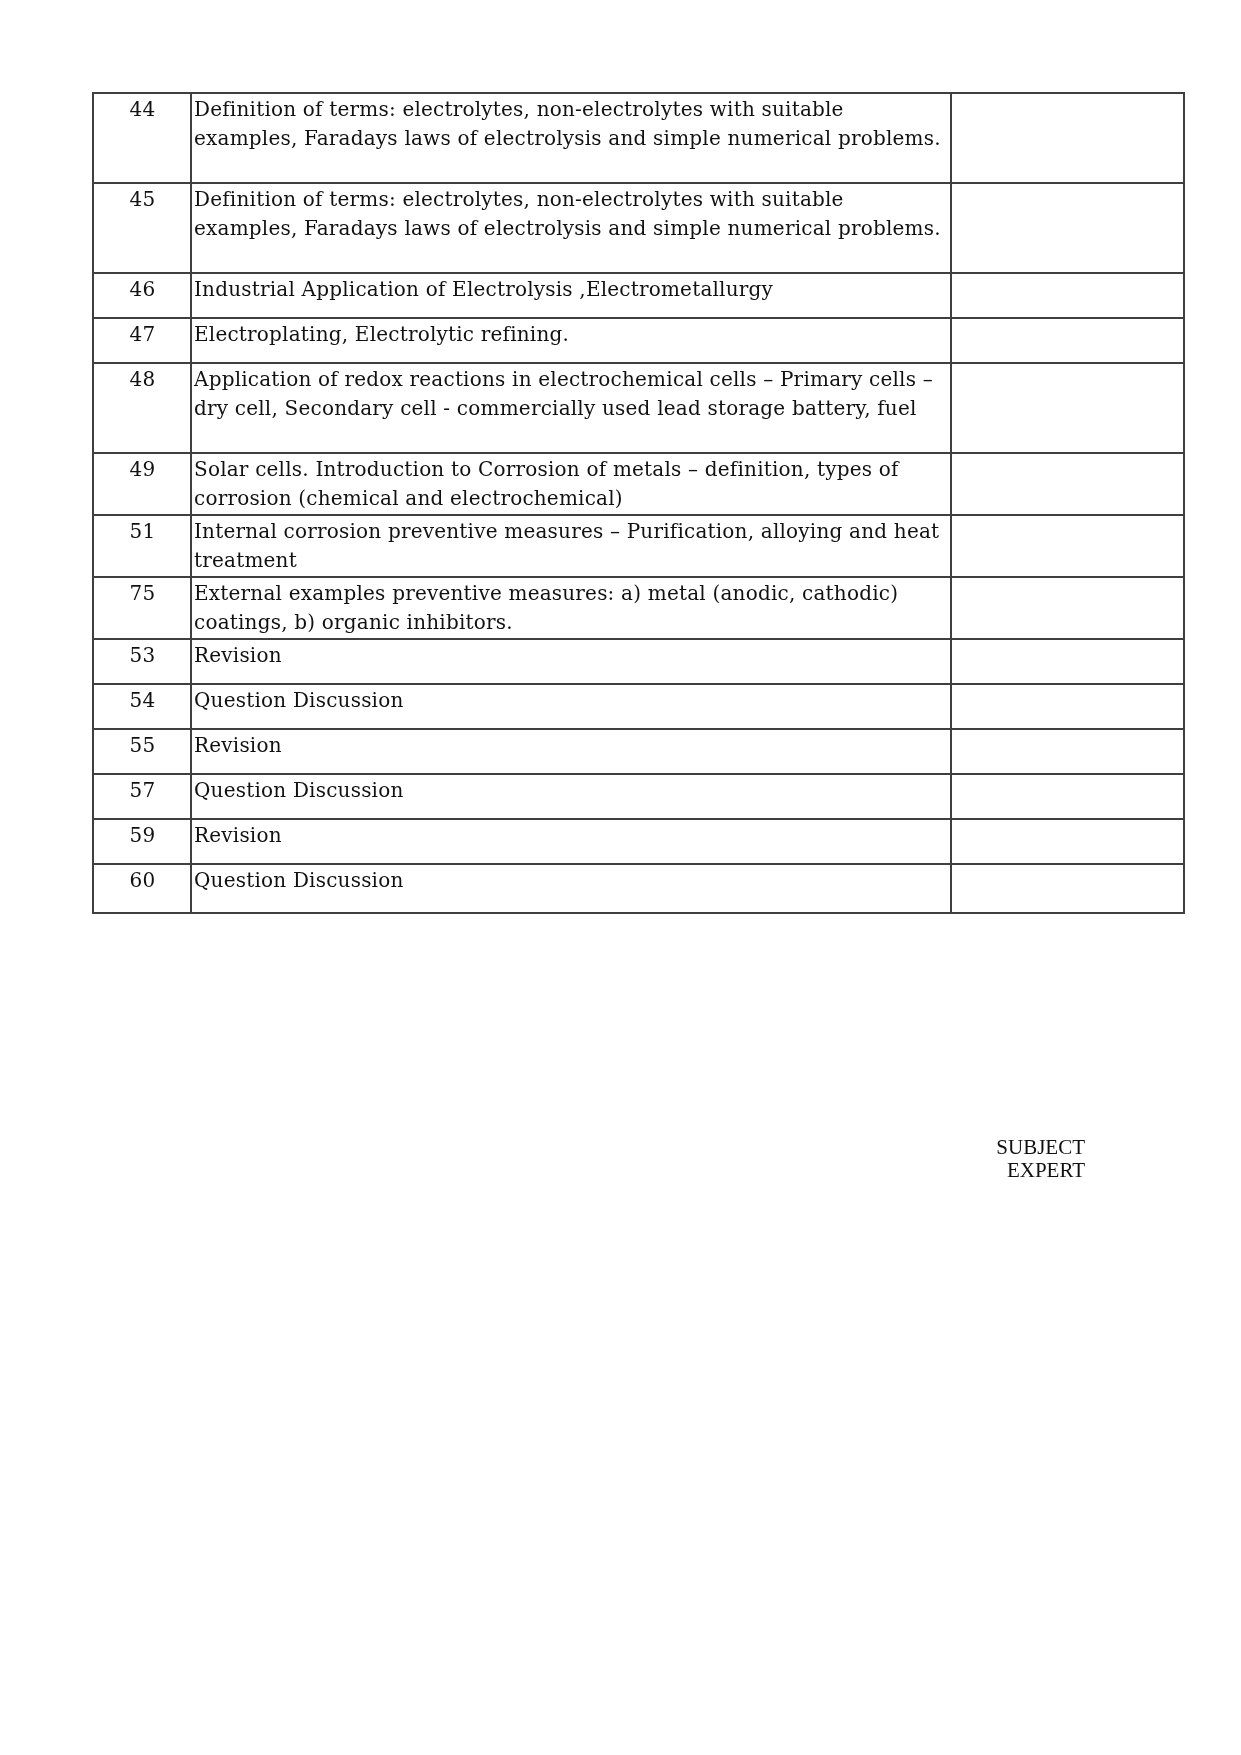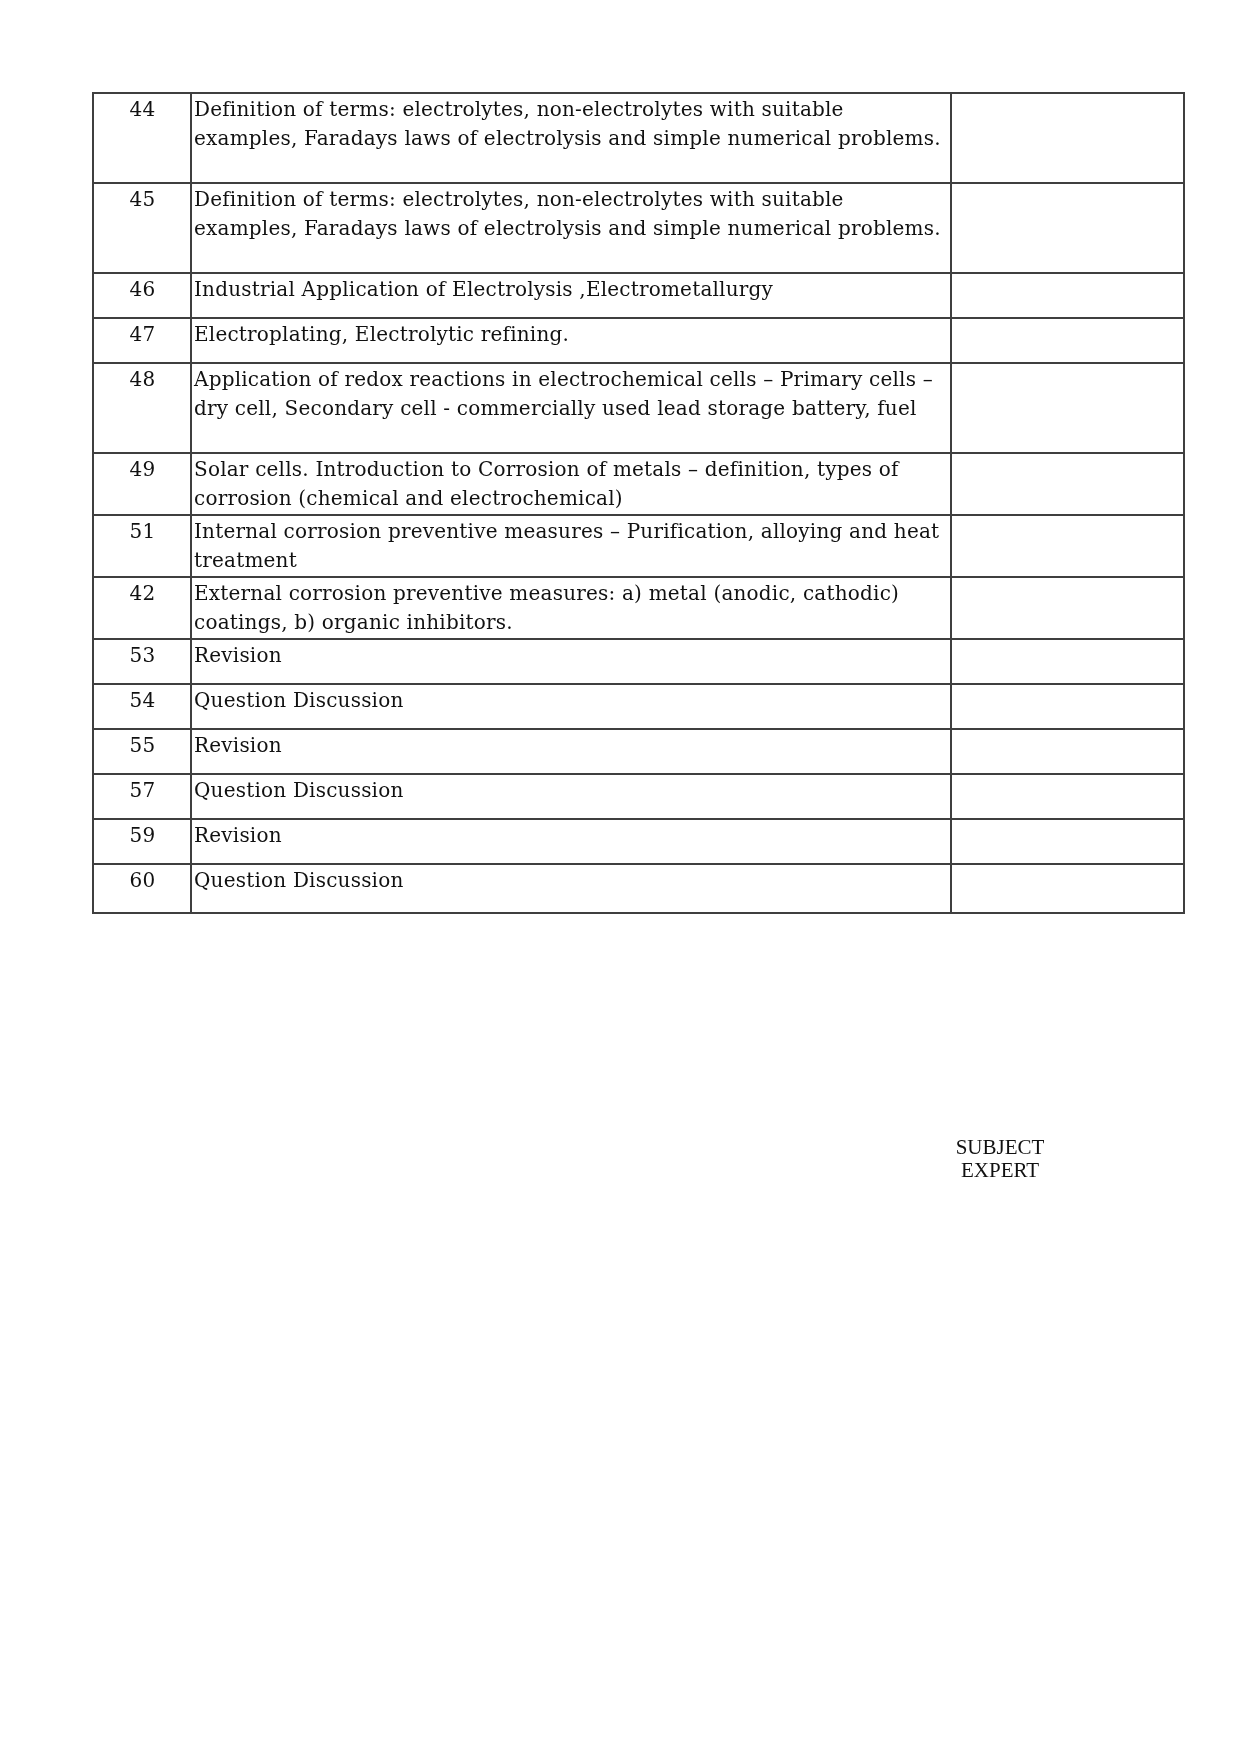--- a/index.html
+++ b/index.html
@@ -38,21 +38,21 @@
   td.blank { }
   tr.h3 { height: 90px; }
   tr.h2 { height: 61px; }
   tr.h1 { height: 45px; }
   tr.h1b { height: 49px; }
   .signature {
     position: absolute;
     left: 915px;
     top: 1136px;
     width: 170px;
-    text-align: center;
+    text-align: right;
     font-family: "Liberation Serif", serif;
     font-size: 21px;
     line-height: 23px;
     color: #111111;
   }
 </style>
 </head>
 <body>
 
 <div class="page">
@@ -93,22 +93,22 @@
         <td class="num">49</td>
         <td class="desc">Solar cells. Introduction to Corrosion of metals – definition, types of corrosion (chemical and electrochemical)</td>
         <td class="blank"></td>
       </tr>
       <tr class="h2">
         <td class="num">51</td>
         <td class="desc">Internal corrosion preventive measures – Purification, alloying and heat treatment</td>
         <td class="blank"></td>
       </tr>
       <tr class="h2">
-        <td class="num">42</td>
-        <td class="desc">External corrosion preventive measures: a) metal (anodic, cathodic) coatings, b) organic inhibitors.</td>
+        <td class="num">75</td>
+        <td class="desc">External examples preventive measures: a) metal (anodic, cathodic) coatings, b) organic inhibitors.</td>
         <td class="blank"></td>
       </tr>
       <tr class="h1">
         <td class="num">53</td>
         <td class="desc">Revision</td>
         <td class="blank"></td>
       </tr>
       <tr class="h1">
         <td class="num">54</td>
         <td class="desc">Question Discussion</td>

